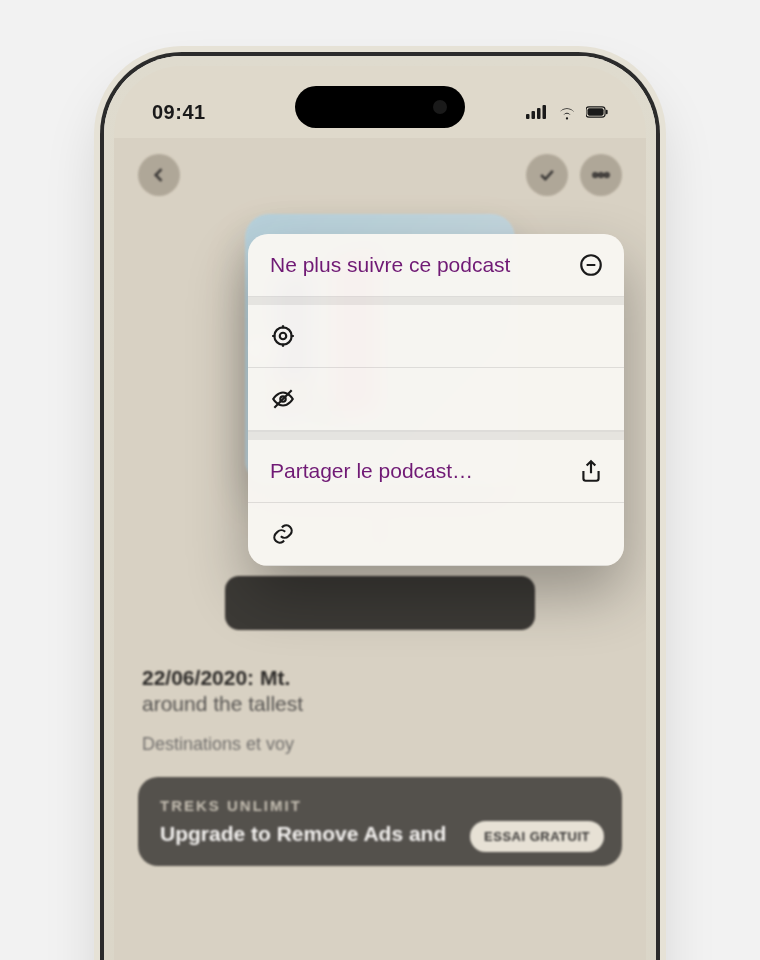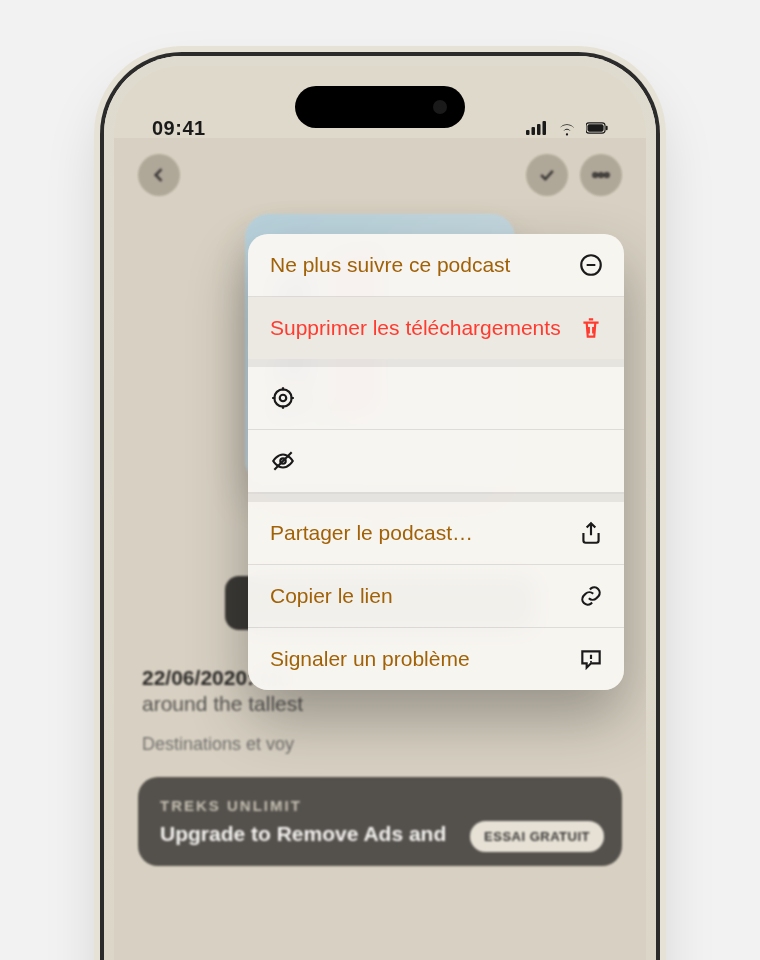--- a/index.html
+++ b/index.html
@@ -46,21 +46,21 @@
   .notch::after{
     content:"";
     position:absolute;
     right:18px; top:50%; transform:translateY(-50%);
     width:14px; height:14px; border-radius:50%;
     background:#1a1a1a;
   }
 
   .status-bar {
     position: absolute;
-    top: 16px; left: 0; right: 0;
+    top: 0; left: 0; right: 0;
     height: 72px;
     display: flex;
     justify-content: space-between;
     align-items: center;
     padding: 20px 38px 0 38px;
     color: #1a1a1a;
     z-index: 40;
     font-weight: 600;
   }
   .status-bar .time { font-size: 20px; letter-spacing: .5px; }
@@ -174,21 +174,21 @@
     overflow:hidden;
     z-index:60;
     backdrop-filter: blur(10px);
   }
   .menu-item{
     display:flex;
     justify-content:space-between;
     align-items:center;
     padding: 18px 20px 18px 22px;
     font-size: 21px;
-    color:#a16207;
+    color:#701a75;
     line-height:1.2;
     gap:16px;
   }
   .menu-item .label{ flex:1; }
   .menu-item.destructive{ color:#ff3b30; background:#ece9e2;}
   .menu-item.destructive .micon{ stroke:#ff3b30; }
   .menu-sep-thin{ height:1px; background: rgba(0,0,0,.10); }
   .menu-sep-thick{ height:8px; background: rgba(0,0,0,.07); }
   .micon{ width:26px; height:26px; flex:0 0 26px; stroke:#1a1a1a; fill:none; stroke-width:2; }
 </style>
@@ -274,26 +274,20 @@
 
     <div class="menu">
       <div class="menu-item">
         <span class="label">Ne plus suivre ce podcast</span>
         <svg class="micon" viewBox="0 0 24 24">
             <circle cx="12" cy="12" r="9"></circle>
             <line x1="8" y1="12" x2="16" y2="12"></line>
           </svg>
       </div>
       <div class="menu-sep-thin"></div>
-      <div class="menu-item destructive">
-        <span class="label">Supprimer les téléchargements</span>
-        <svg class="micon" viewBox="0 0 24 24">
-            <path d="M5 7h14M10 4h4M8 7l1 13h6l1-13M10 11v6M14 11v6"></path>
-          </svg>
-      </div>
       <div class="menu-sep-thick"></div>
       <div class="menu-item">
         <svg class="micon" viewBox="0 0 24 24">
             <circle cx="12" cy="12" r="8"></circle>
             <circle cx="12" cy="12" r="3"></circle>
             <line x1="12" y1="2" x2="12" y2="5"></line>
             <line x1="12" y1="19" x2="12" y2="22"></line>
             <line x1="2" y1="12" x2="5" y2="12"></line>
             <line x1="19" y1="12" x2="22" y2="12"></line>
           </svg>
@@ -311,31 +305,22 @@
       <div class="menu-sep-thick"></div>
       <div class="menu-item">
         <span class="label">Partager le podcast…</span>
         <svg class="micon" viewBox="0 0 24 24">
             <path d="M12 3v11M8 7l4-4 4 4"></path>
             <path d="M5 12v7a2 2 0 0 0 2 2h10a2 2 0 0 0 2-2v-7"></path>
           </svg>
       </div>
       <div class="menu-sep-thin"></div>
       <div class="menu-item">
-        <span class="label">Copier le lien</span>
         <svg class="micon" viewBox="0 0 24 24">
             <path d="M10 14a5 5 0 0 0 7 0l2-2a5 5 0 0 0-7-7l-1 1"></path>
             <path d="M14 10a5 5 0 0 0-7 0l-2 2a5 5 0 0 0 7 7l1-1"></path>
           </svg>
       </div>
       <div class="menu-sep-thin"></div>
-      <div class="menu-item">
-        <span class="label">Signaler un problème</span>
-        <svg class="micon" viewBox="0 0 24 24">
-            <path d="M4 5h16v11H12l-4 4v-4H4z"></path>
-            <line x1="12" y1="8" x2="12" y2="12"></line>
-            <circle cx="12" cy="14.6" r="0.9" fill="#1a1a1a" stroke="none"></circle>
-          </svg>
-      </div>
     </div>
 
   </div>
 </div>
 
 </body></html>

